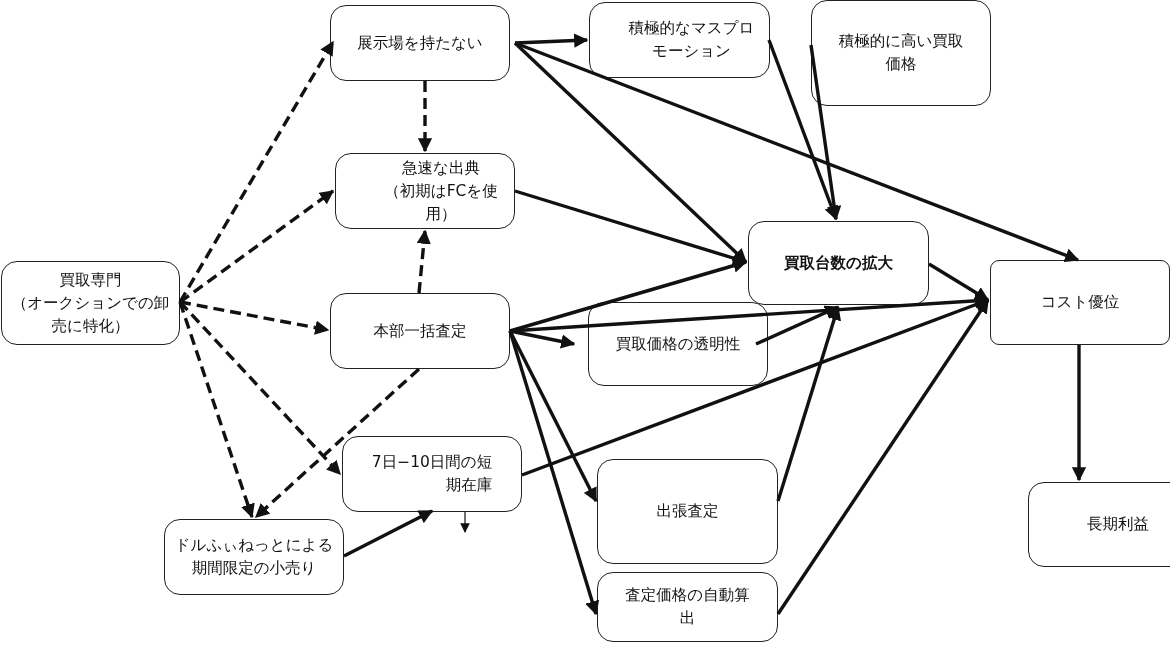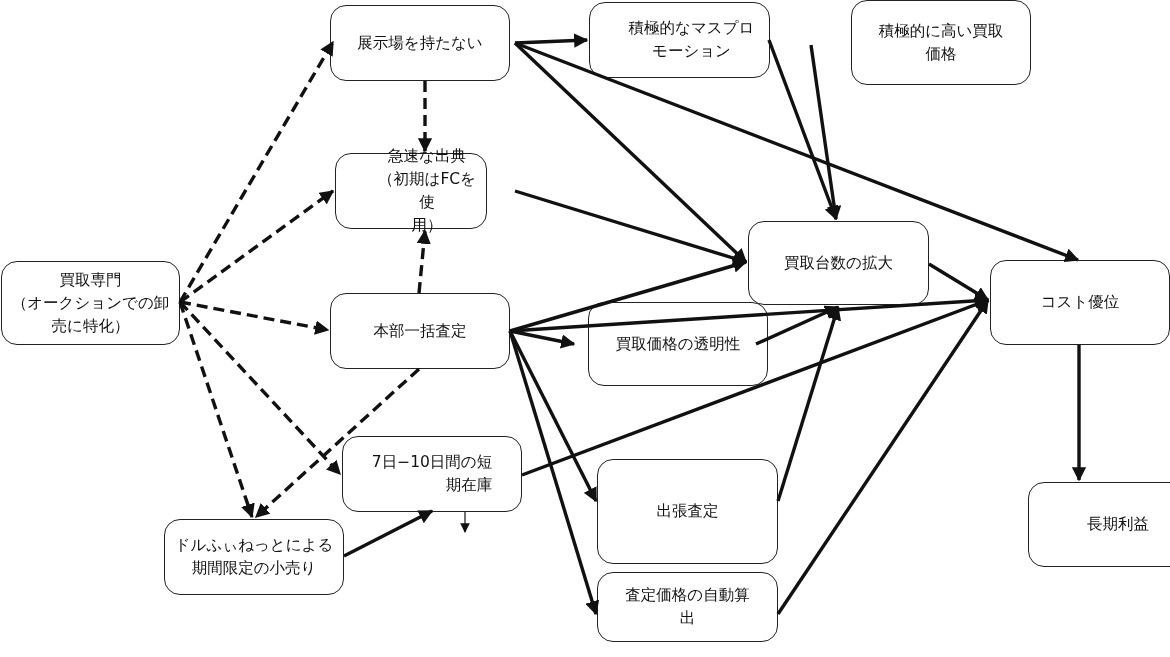--- a/index.html
+++ b/index.html
@@ -16,58 +16,58 @@
 <body>
 
 <div class="node" style="left:1px;top:261px;width:179px;height:84px;">
     <span>買取専門
 （オークションでの卸
 売に特化）</span>
   </div>
 <div class="node" style="left:330px;top:5px;width:180px;height:76px;">
     <span>展示場を持たない</span>
   </div>
-<div class="node" style="left:335px;top:153px;width:152px;height:76px;padding-left:40px;">
+<div class="node" style="left:335px;top:153px;width:180px;height:76px;padding-left:40px;">
     <span>急速な出典
 （初期はFCを使
 用）</span>
   </div>
 <div class="node" style="left:330px;top:293px;width:180px;height:76px;">
     <span>本部一括査定</span>
   </div>
 <div class="node" style="left:342px;top:436px;width:180px;height:76px;text-align:right;">
     <span>7日−10日間の短
 期在庫</span>
   </div>
 <div class="node" style="left:164px;top:519px;width:180px;height:76px;">
     <span>ドルふぃねっとによる
 期間限定の小売り</span>
   </div>
 <div class="node" style="left:589px;top:2px;width:181px;height:76px;padding-left:32px;">
     <span>積極的なマスプロ
 モーション</span>
   </div>
-<div class="node" style="left:811px;top:0px;width:180px;height:85px;margin-left:40px;">
+<div class="node" style="left:811px;top:0px;width:180px;height:106px;">
     <span>積極的に高い買取
 価格</span>
   </div>
 <div class="node" style="left:576px;top:302px;width:180px;height:84px;margin-left:12px;">
     <span>買取価格の透明性</span>
   </div>
 <div class="node" style="left:597px;top:459px;width:181px;height:105px;">
     <span>出張査定</span>
   </div>
 <div class="node" style="left:597px;top:572px;width:181px;height:70px;">
     <span>査定価格の自動算
 出</span>
   </div>
-<div class="node" style="left:748px;top:221px;width:181px;height:84px;">
+<div class="node" style="left:748px;top:221px;width:181px;height:84px;font-weight:bold;">
     <span>買取台数の拡大</span>
   </div>
-<div class="node" style="left:990px;top:260px;width:180px;height:85px;">
+<div class="node" style="left:990px;top:260px;width:180px;height:85px;border-radius:9px;">
     <span>コスト優位</span>
   </div>
 <div class="node" style="left:1028px;top:482px;width:180px;height:85px;">
     <span>長期利益</span>
   </div>
 
 <svg id="edges" viewBox="0 0 1170 657">
   <defs>
     <marker id="ah" viewBox="0 0 10 10" refX="9" refY="5" markerWidth="4.2" markerHeight="4.2" orient="auto">
       <path d="M0,0 L10,5 L0,10 z" fill="#111"></path>

